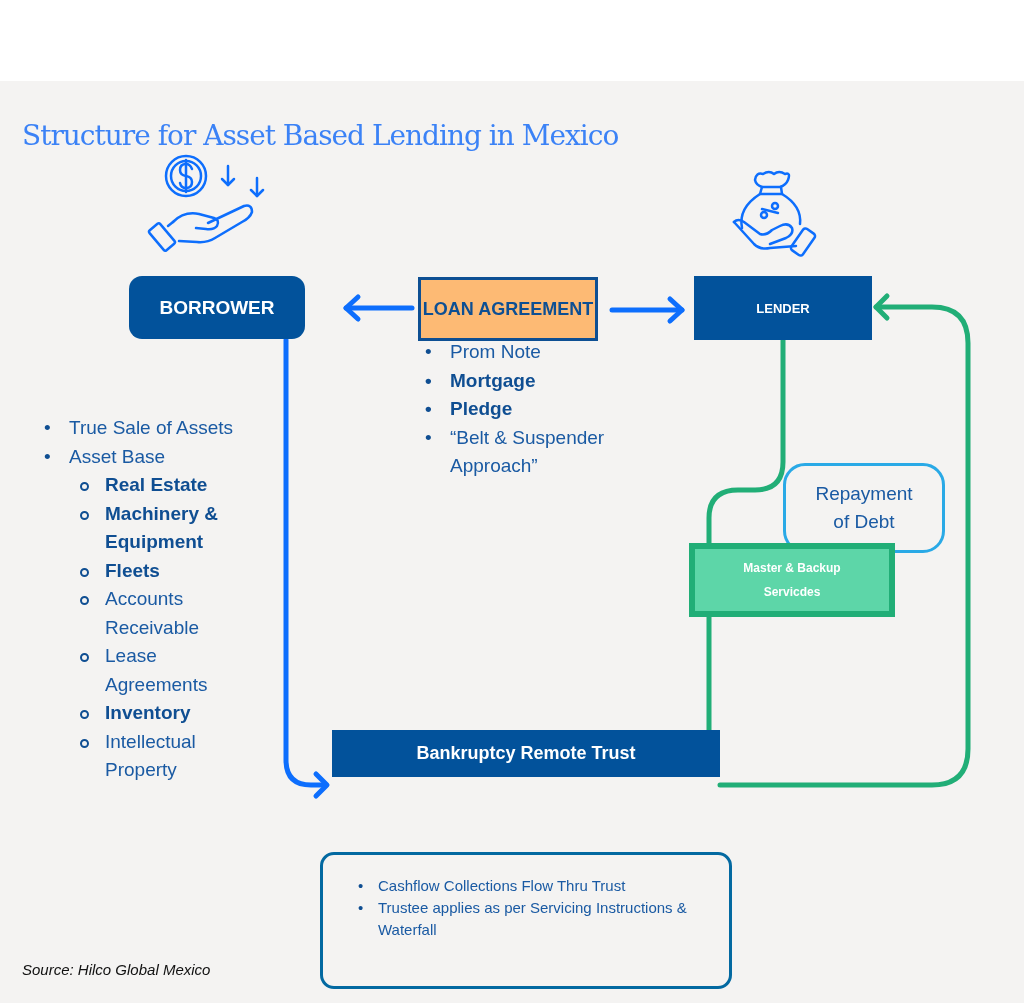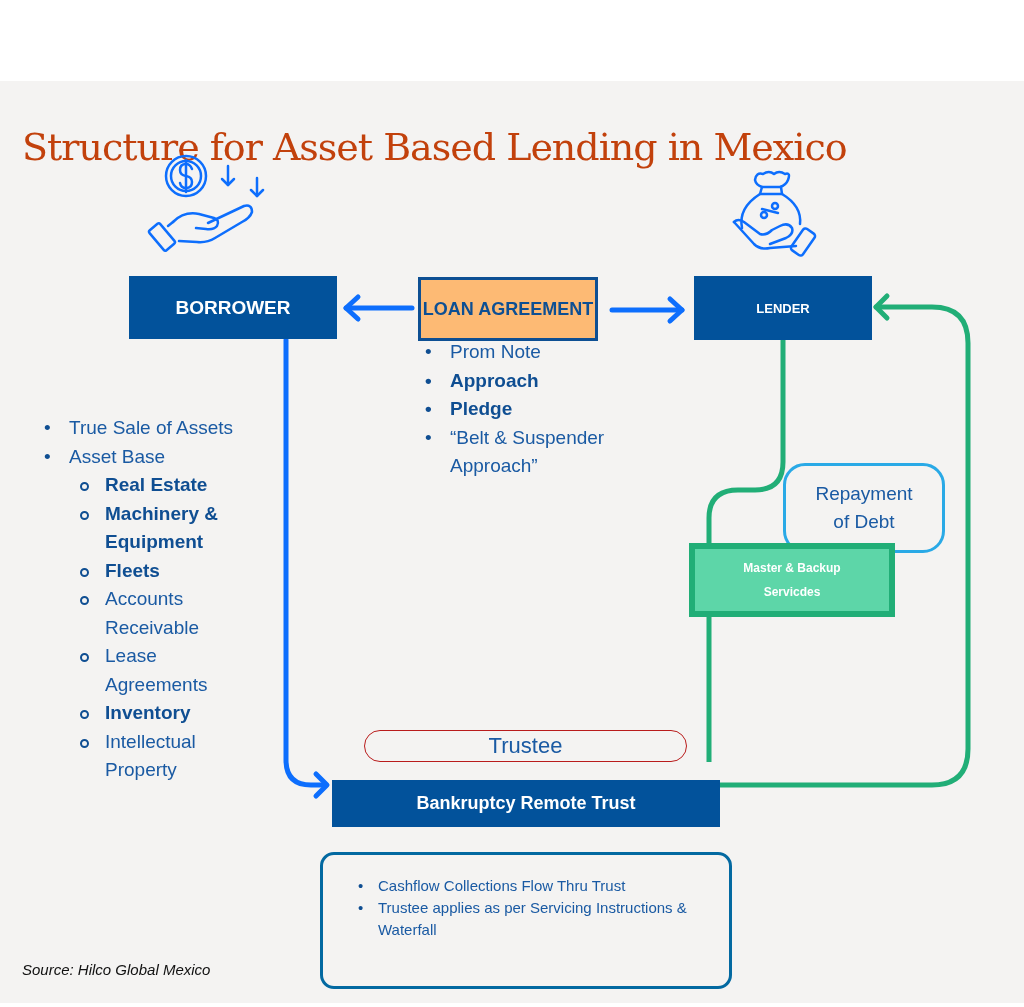--- a/index.html
+++ b/index.html
@@ -1,25 +1,25 @@
 <!DOCTYPE html>
 <html><head>
 <meta charset="utf-8">
 <style>
   html, body { margin:0; padding:0; }
   body { width:1024px; height:1007px; background:#ffffff; position:relative; overflow:hidden;
          font-family:"Liberation Sans", sans-serif; }
   #canvas { position:absolute; left:0; top:81px; width:1024px; height:922px; background:#f4f3f2; }
-  #title { position:absolute; left:22px; top:100px; font-family:"DejaVu Serif", serif; font-size:38px;
-           color:#c2410c; letter-spacing:-1px; font-weight:normal; white-space:nowrap; }
+  #title { position:absolute; left:22px; top:100px; font-family:"DejaVu Serif", serif; font-size:28px;
+           color:#3b82f6; letter-spacing:-1px; font-weight:normal; white-space:nowrap; }
   .navy-box { position:absolute; background:#02529b; color:#fff; font-weight:bold; display:flex;
               align-items:center; justify-content:center; text-align:center; box-sizing:border-box; }
-  #borrower { left:129px; top:276px; width:208px; height:63px; font-size:19px; }
+  #borrower { left:129px; top:276px; width:176px; height:63px; font-size:19px;border-radius:13px; }
   #lender { left:694px; top:276px; width:178px; height:64px; font-size:13px; }
-  #trust { left:332px; top:780px; width:388px; height:47px; font-size:18px; }
+  #trust { left:332px; top:730px; width:388px; height:47px; font-size:18px; }
   #loan { position:absolute; left:418px; top:277px; width:180px; height:64px; box-sizing:border-box;
           border:3px solid #0d4f93; background:#fdba74; color:#0d4f93; font-weight:bold; font-size:18px;
           display:flex; align-items:center; justify-content:center; text-align:center; line-height:27px; }
   ul { margin:0; padding:0; list-style:none; }
   .blist li { position:relative; color:#1a5aa3; font-size:19px; line-height:28.5px; }
   .blist li.b { font-weight:bold; color:#0f4e92; }
   .blist li::before { content:"\2022"; position:absolute; left:-25px; color:#0f4e92; }
   .sub li::before { content:""; position:absolute; left:-25px; top:11px; width:5px; height:5px;
                     border:2px solid #0f4e92; border-radius:50%; }
   #loan-list { position:absolute; left:450px; top:338px; width:230px; }
@@ -110,21 +110,21 @@
     </g>
   </g>
 </svg>
 
 <div id="borrower" class="navy-box">BORROWER</div>
 <div id="loan">LOAN AGREEMENT</div>
 <div id="lender" class="navy-box">LENDER</div>
 
 <ul id="loan-list" class="blist">
   <li>Prom Note</li>
-  <li class="b">Approach</li>
+  <li class="b">Mortgage</li>
   <li class="b">Pledge</li>
   <li style="width:190px">“Belt &amp; Suspender Approach”</li>
 </ul>
 
 <ul id="left-list" class="blist">
   <li>True Sale of Assets</li>
   <li>Asset Base</li>
 </ul>
 
 <ul id="sub-list" class="blist sub">

